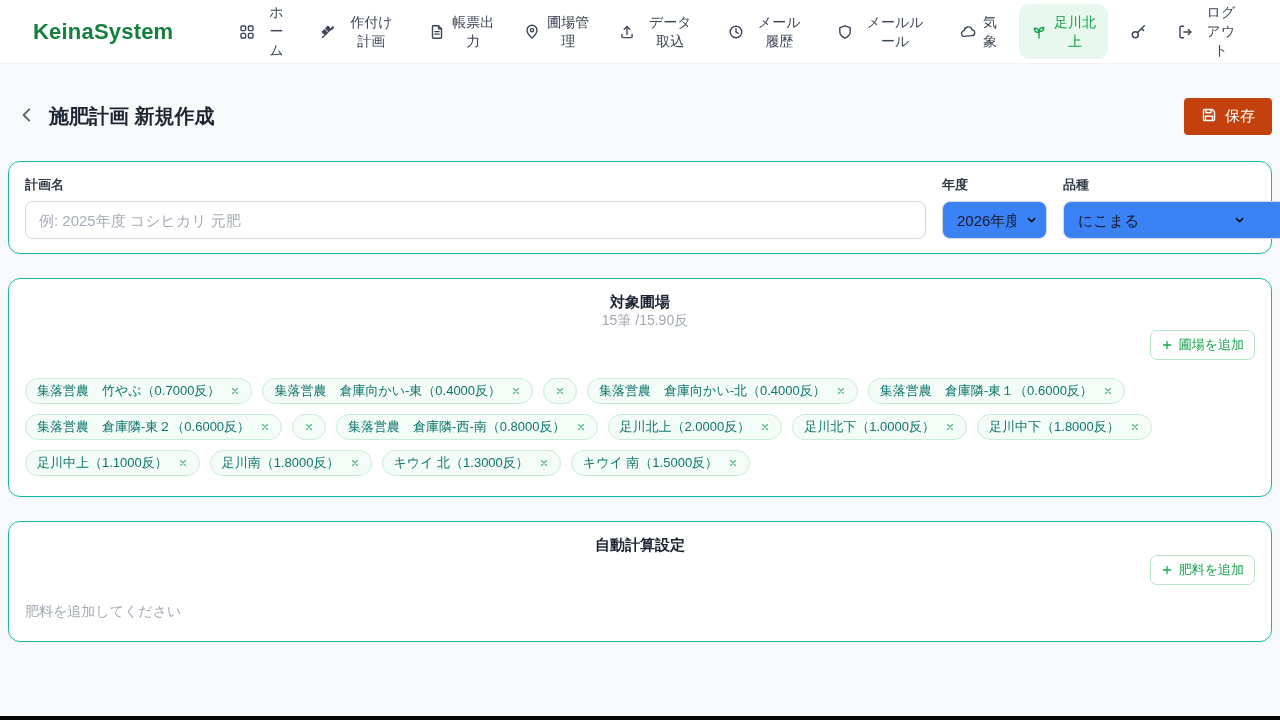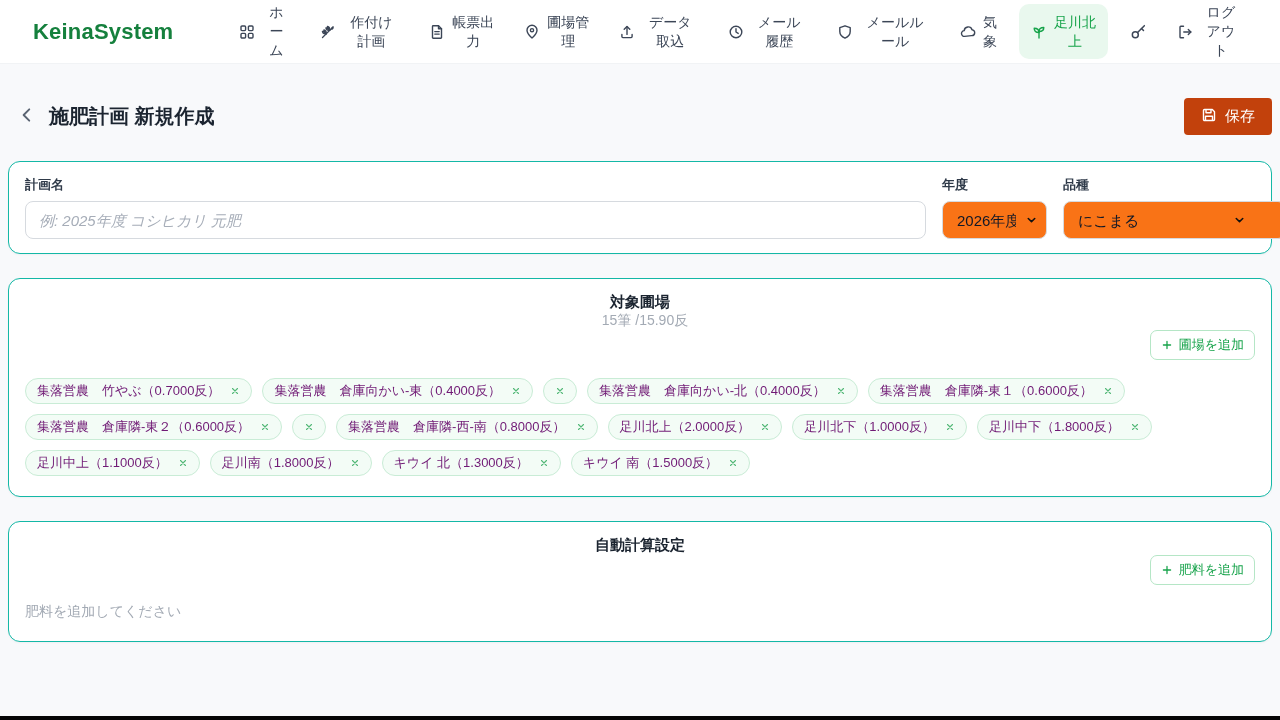--- a/index.html
+++ b/index.html
@@ -34,42 +34,42 @@
 
   .card { background:#fff; border:1px solid #14b8a6; border-radius:12px; padding:14px 16px;
     margin-bottom:24px; box-shadow:0 1px 2px rgba(16,24,40,.04); }
 
   
   .form-row { display:flex; gap:16px; align-items:flex-end; }
   .field-group { display:flex; flex-direction:column; }
   .grow { flex:1; }
   .field-label { font-size:13px; font-weight:bold; color:#2f3a49; margin-bottom:7px; }
   .text-input { height:38px; width:100%; border:1px solid #d6dadf; border-radius:8px;
-    padding:0 13px; font-size:15px; color:#1f2937; outline:none; font-family:inherit;font-style:italic; }
+    padding:0 13px; font-size:15px; color:#1f2937; outline:none; font-family:inherit; }
   .text-input::placeholder { color:#a6adb8; }
   .select-wrap { position:relative; }
   select { appearance:none; -webkit-appearance:none; height:38px; border:1px solid #d6dadf;
-    border-radius:8px; background:#f97316; font-size:15px; padding:0 30px 0 14px; color:#111827;
+    border-radius:8px; background:#3b82f6; font-size:15px; padding:0 30px 0 14px; color:#111827;
     outline:none; font-family:inherit; cursor:pointer; }
   .select-caret { position:absolute; right:9px; top:50%; transform:translateY(-50%);
     pointer-events:none; display:flex; color:#111; }
   .year-select { width:105px; }
   .variety-select { width:192px; }
 
   
   .section-head { display:flex; align-items:center;flex-direction:column; }
   .section-title { font-size:15px; font-weight:bold; color:#1b2430; }
   .section-sub { margin-left:10px; font-size:14px; color:#a3aab4; }
   .outline-btn { margin-left:auto; display:flex; align-items:center; gap:6px; background:#fff;
     border:1px solid #b5e6c6; color:#16a34a; font-size:13px; border-radius:7px; padding:5px 10px;
     cursor:pointer; font-family:inherit; }
 
   .tags { display:flex; flex-wrap:wrap; gap:10px; margin-top:18px; margin-bottom:6px; }
   .tag { display:inline-flex; align-items:center; gap:10px; background:#f3fcf6;
-    border:1px solid #c9ecd6; color:#701a75; border-radius:13px; padding:0 11px; font-size:13px;
+    border:1px solid #c9ecd6; color:#0f766e; border-radius:13px; padding:0 11px; font-size:13px;
     height:26px; }
   .tag-close { background:none; border:none; padding:0; color:#53b877; display:flex; cursor:pointer; }
 
   .empty-text { color:#a3aab4; font-size:14px; margin-top:18px; margin-bottom:6px; }
 
   .bottom-edge { position:absolute; left:0; right:0; bottom:0; height:4px; background:#060606; }
 </style>
 </head>
 <body>
 

